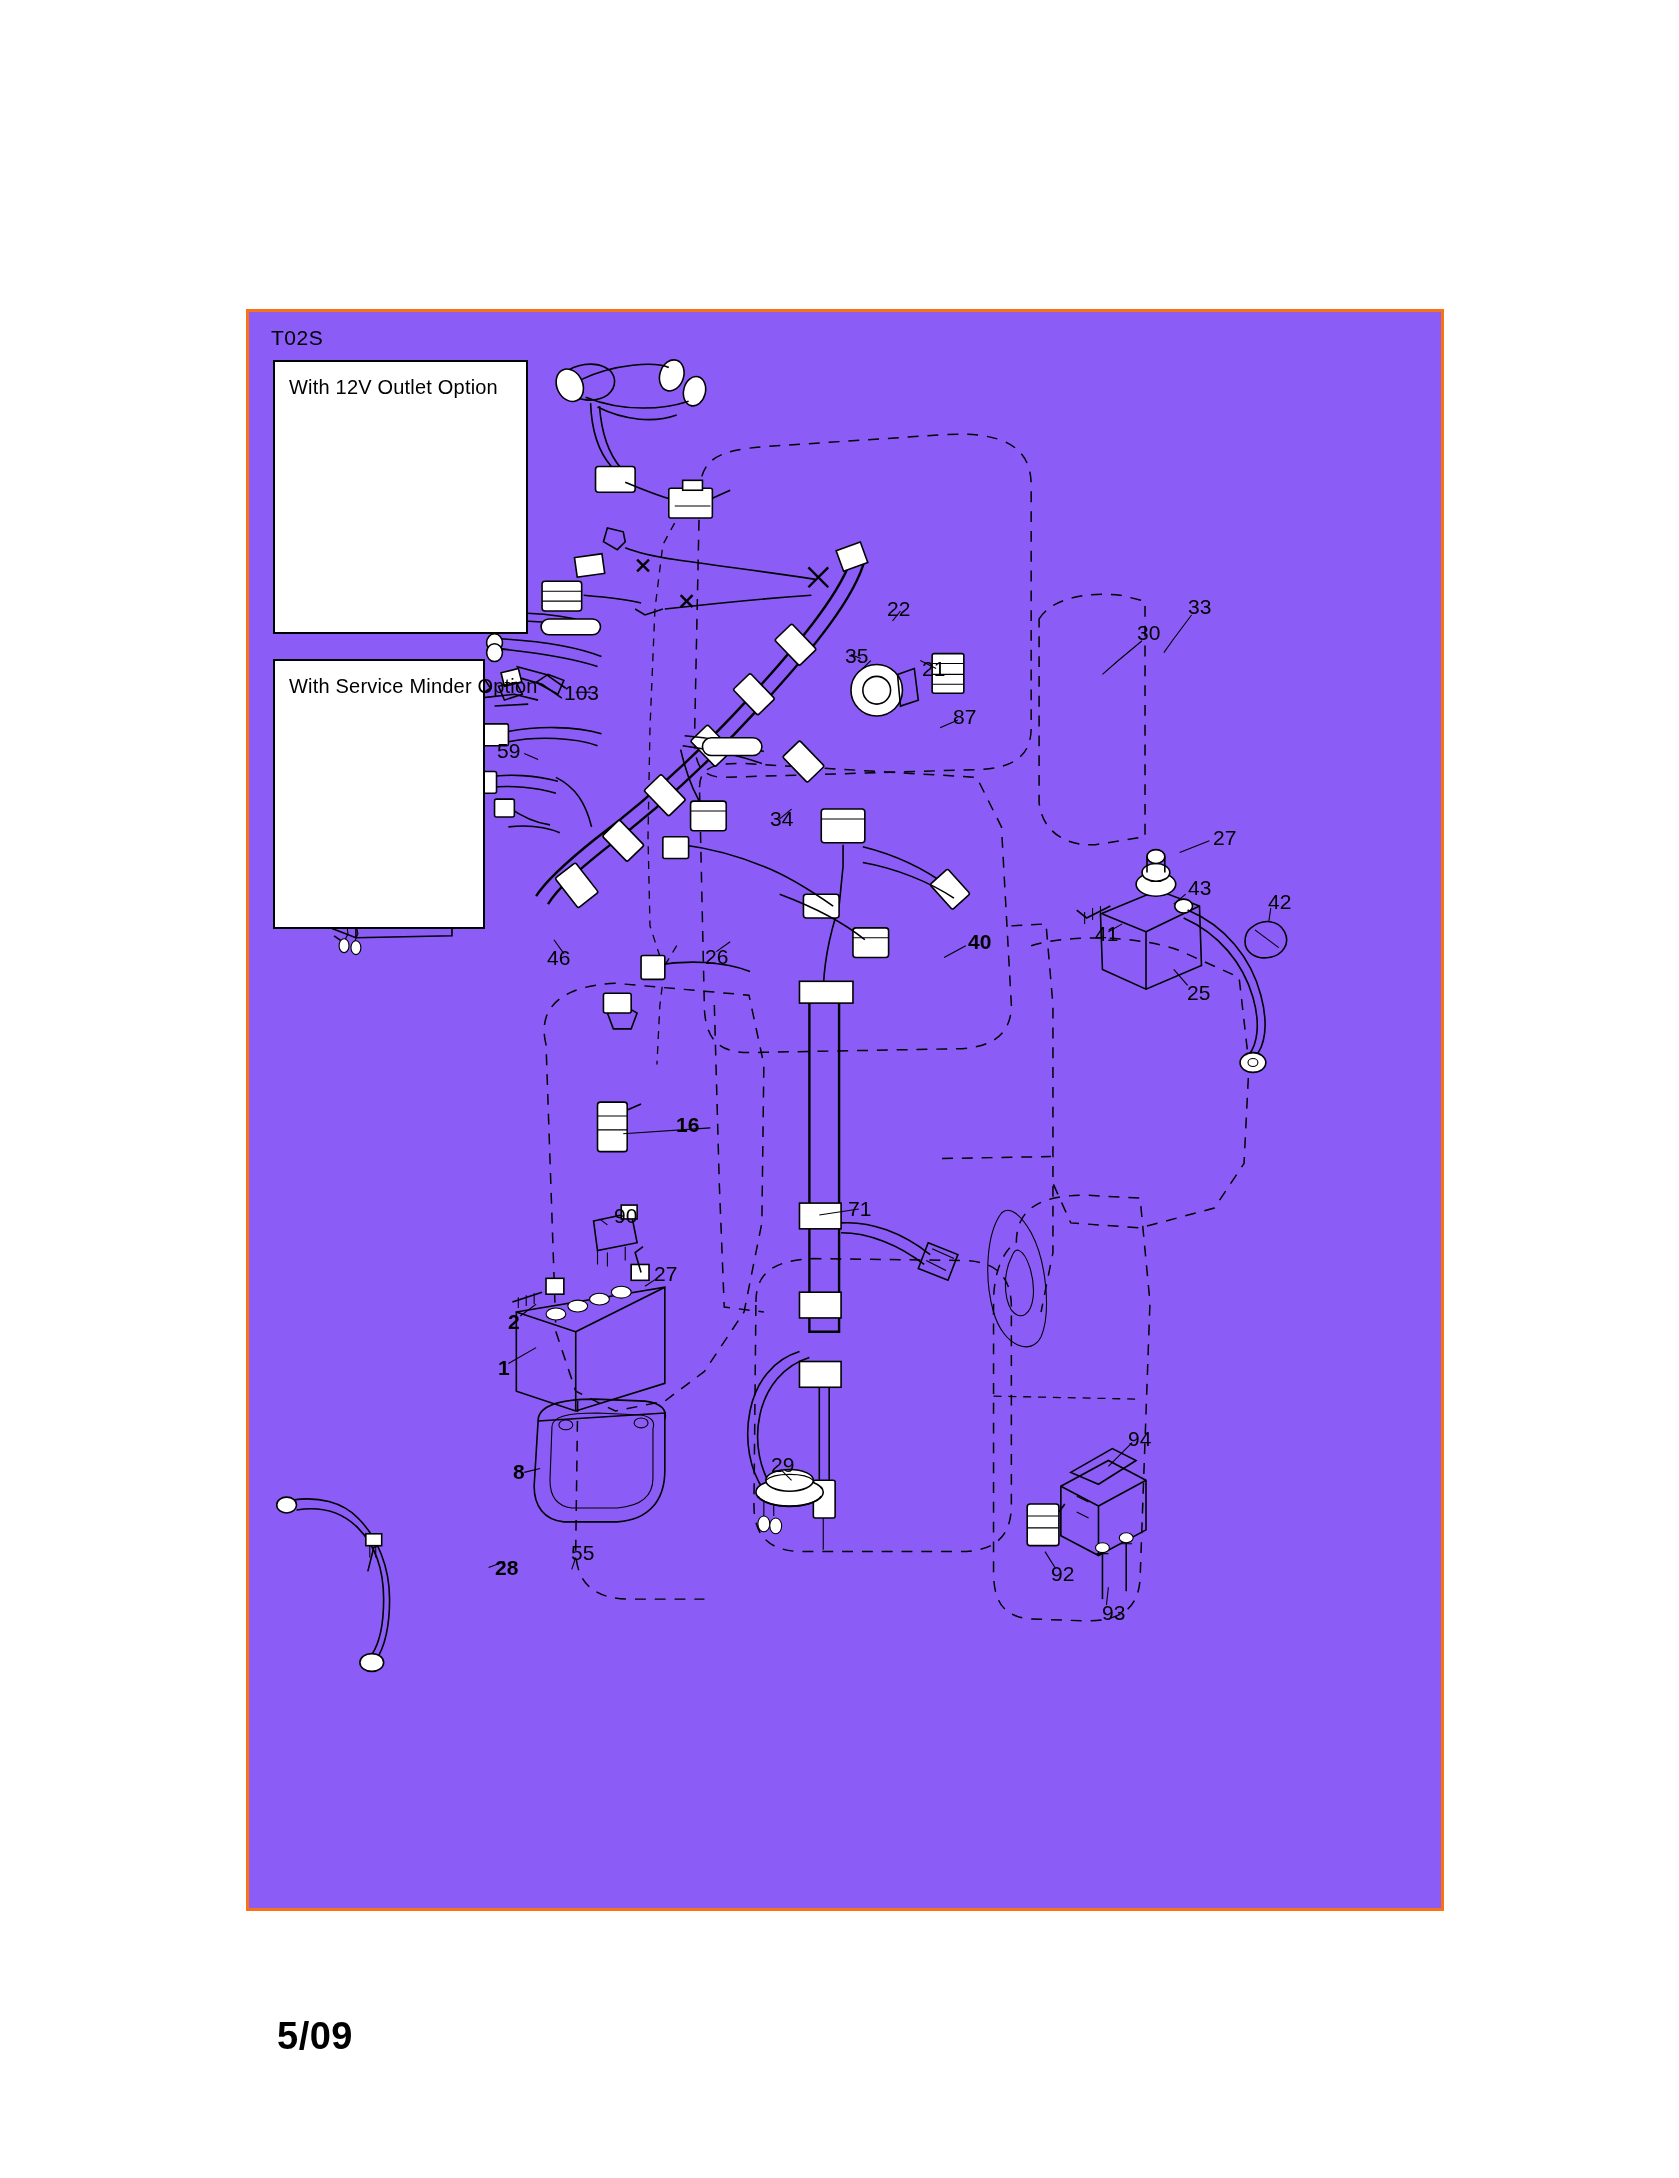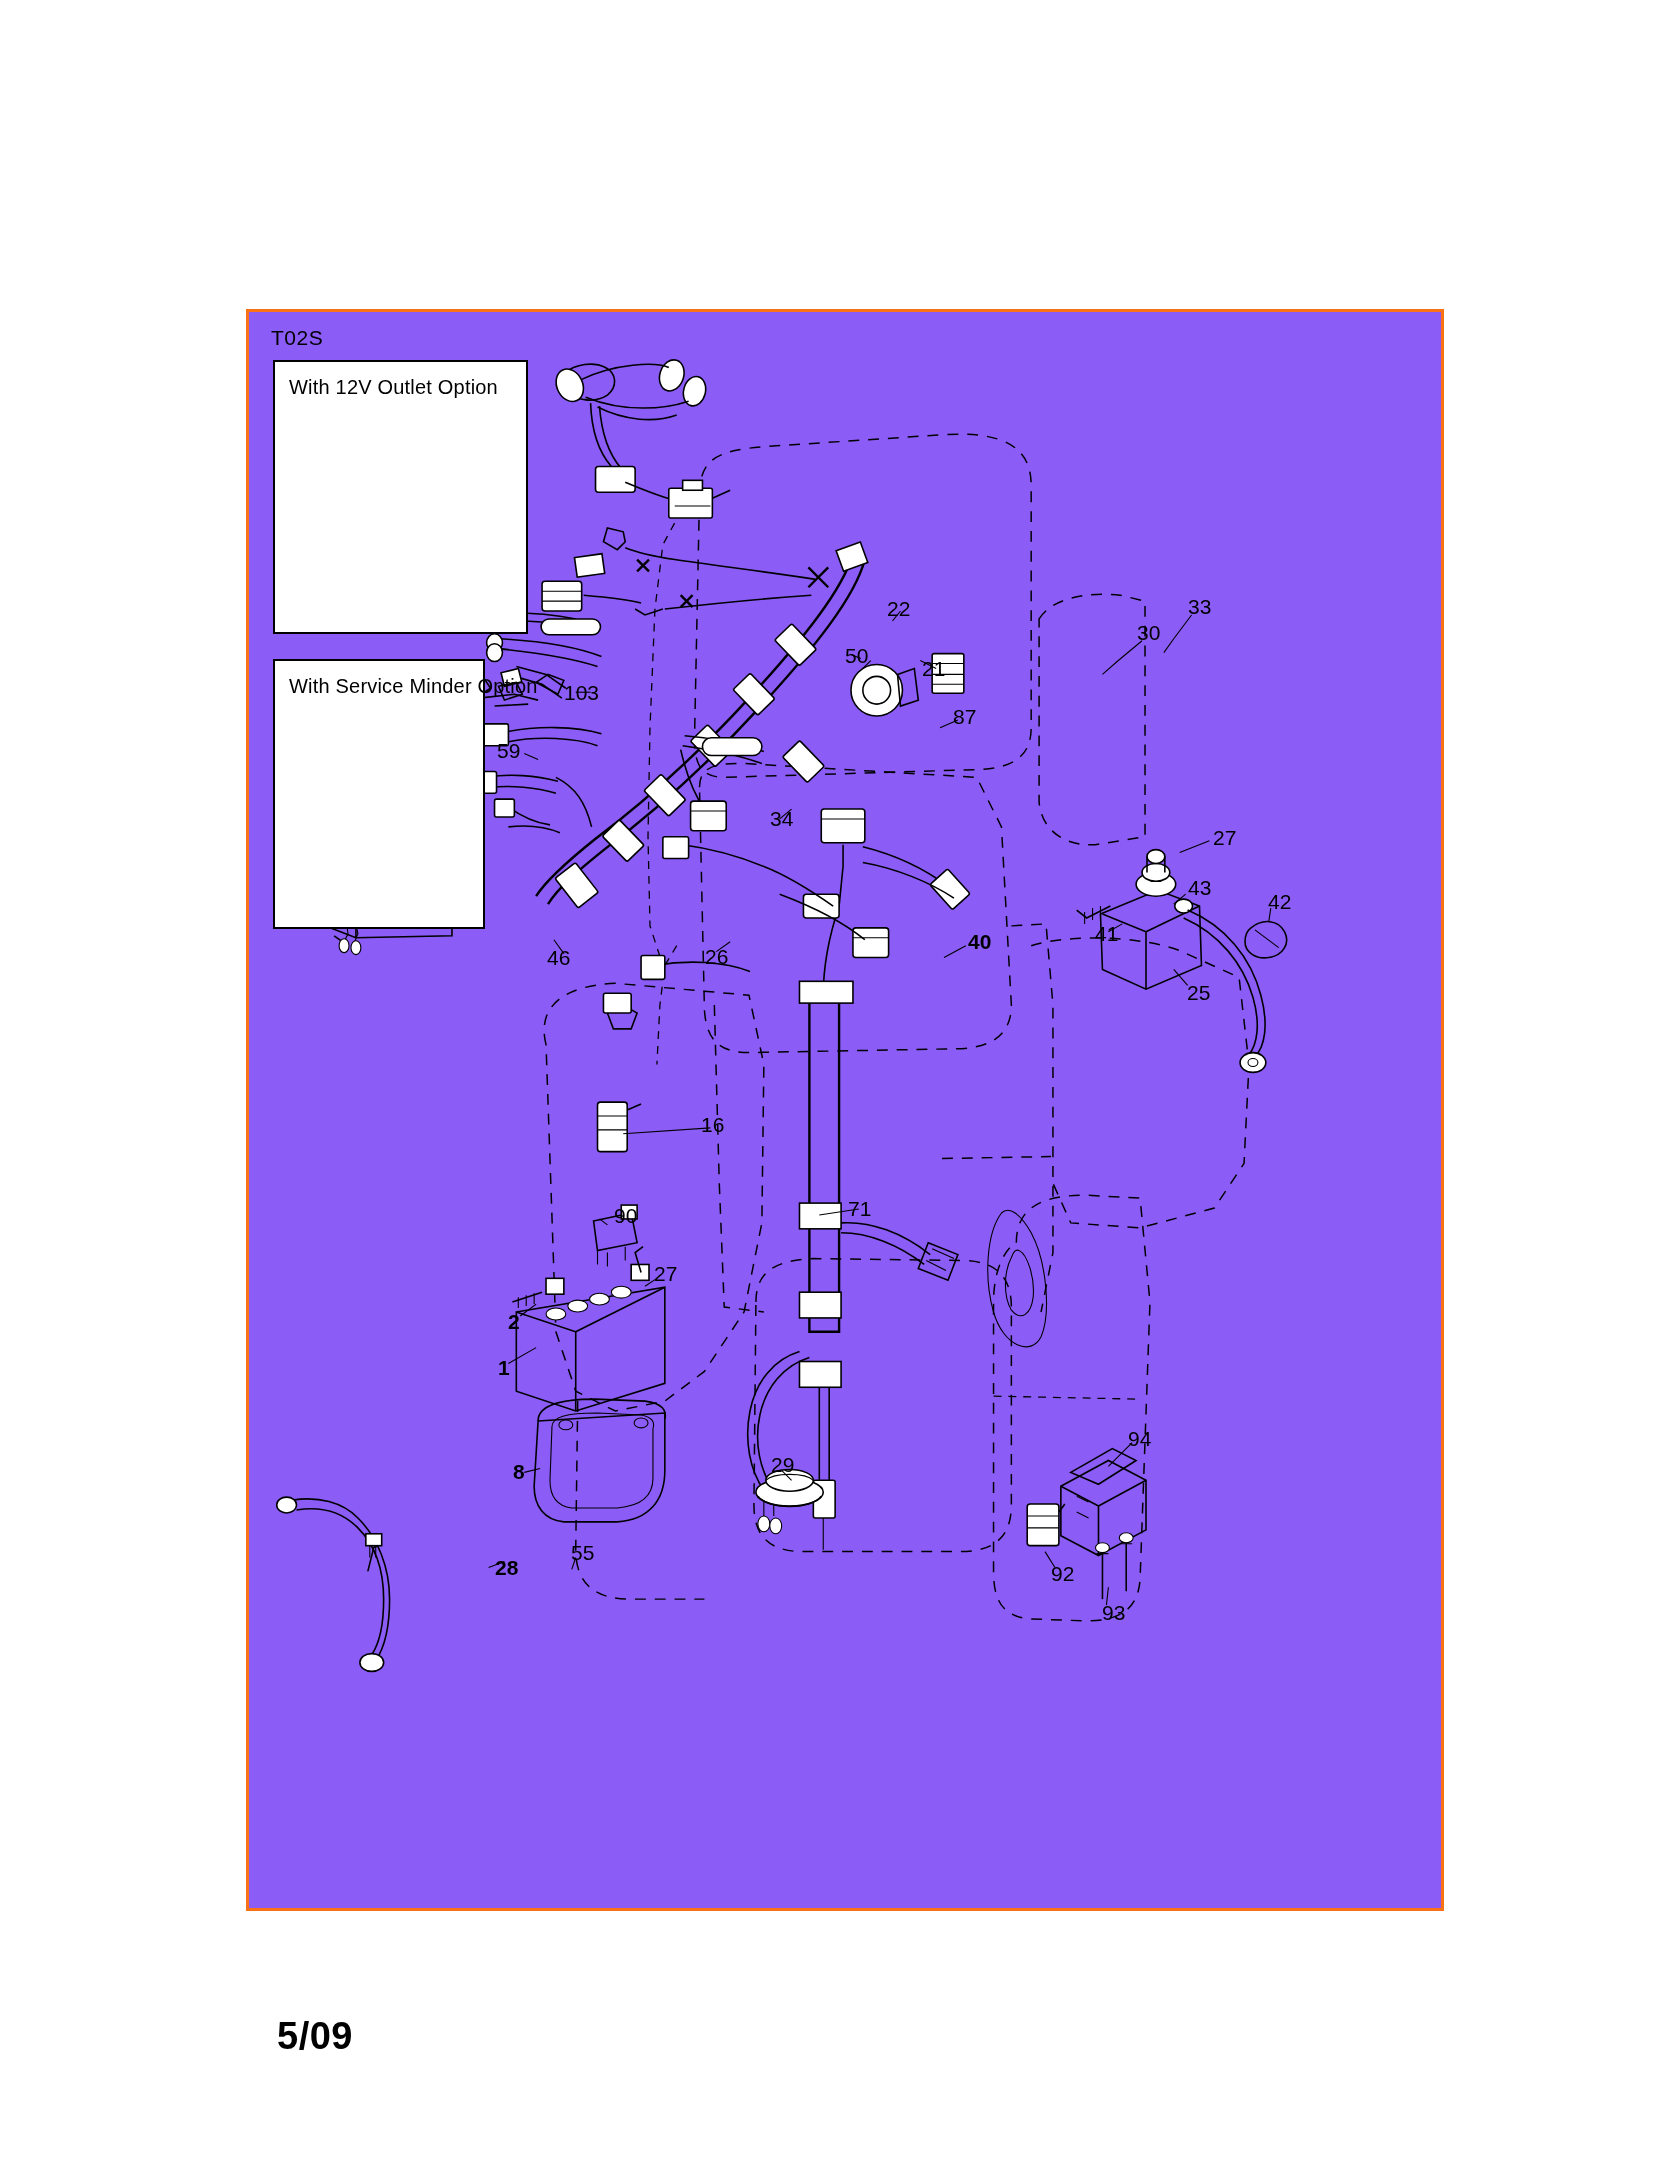--- a/index.html
+++ b/index.html
@@ -378,34 +378,34 @@
     </div>
 
     <div class="inset-box" id="inset-service">
       <span class="inset-title">With Service Minder Option</span>
     </div>
 
     <span class="callout" style="left:315px; top:370px;">103</span>
     <span class="callout" style="left:248px; top:428px;">59</span>
     <span class="callout" style="left:298px; top:635px;">46</span>
     <span class="callout" style="left:638px; top:286px;">22</span>
-    <span class="callout" style="left:596px; top:333px;">50</span>
+    <span class="callout" style="left:596px; top:333px;">35</span>
     <span class="callout" style="left:673px; top:346px;">21</span>
     <span class="callout" style="left:704px; top:394px;">87</span>
     <span class="callout" style="left:888px; top:310px;">30</span>
     <span class="callout" style="left:939px; top:284px;">33</span>
     <span class="callout" style="left:521px; top:496px;">34</span>
     <span class="callout" style="left:456px; top:634px;">26</span>
     <span class="callout" style="left:964px; top:515px;">27</span>
     <span class="callout" style="left:939px; top:565px;">43</span>
     <span class="callout" style="left:1019px; top:579px;">42</span>
     <span class="callout" style="left:846px; top:611px;">41</span>
     <span class="callout" style="left:938px; top:670px;">25</span>
     <span class="callout" style="left:719px; top:619px;font-weight:bold;">40</span>
-    <span class="callout" style="left:452px; top:802px;">16</span>
+    <span class="callout" style="left:427px; top:802px;font-weight:bold;">16</span>
     <span class="callout" style="left:341px; top:893px;margin-left:24px;">90</span>
     <span class="callout" style="left:405px; top:951px;">27</span>
     <span class="callout bold" style="left:259px; top:999px;">2</span>
     <span class="callout bold" style="left:249px; top:1045px;">1</span>
     <span class="callout bold" style="left:264px; top:1149px;">8</span>
     <span class="callout" style="left:599px; top:886px;">71</span>
     <span class="callout" style="left:522px; top:1142px;">29</span>
     <span class="callout" style="left:879px; top:1116px;">94</span>
     <span class="callout" style="left:802px; top:1251px;">92</span>
     <span class="callout" style="left:853px; top:1290px;">93</span>

